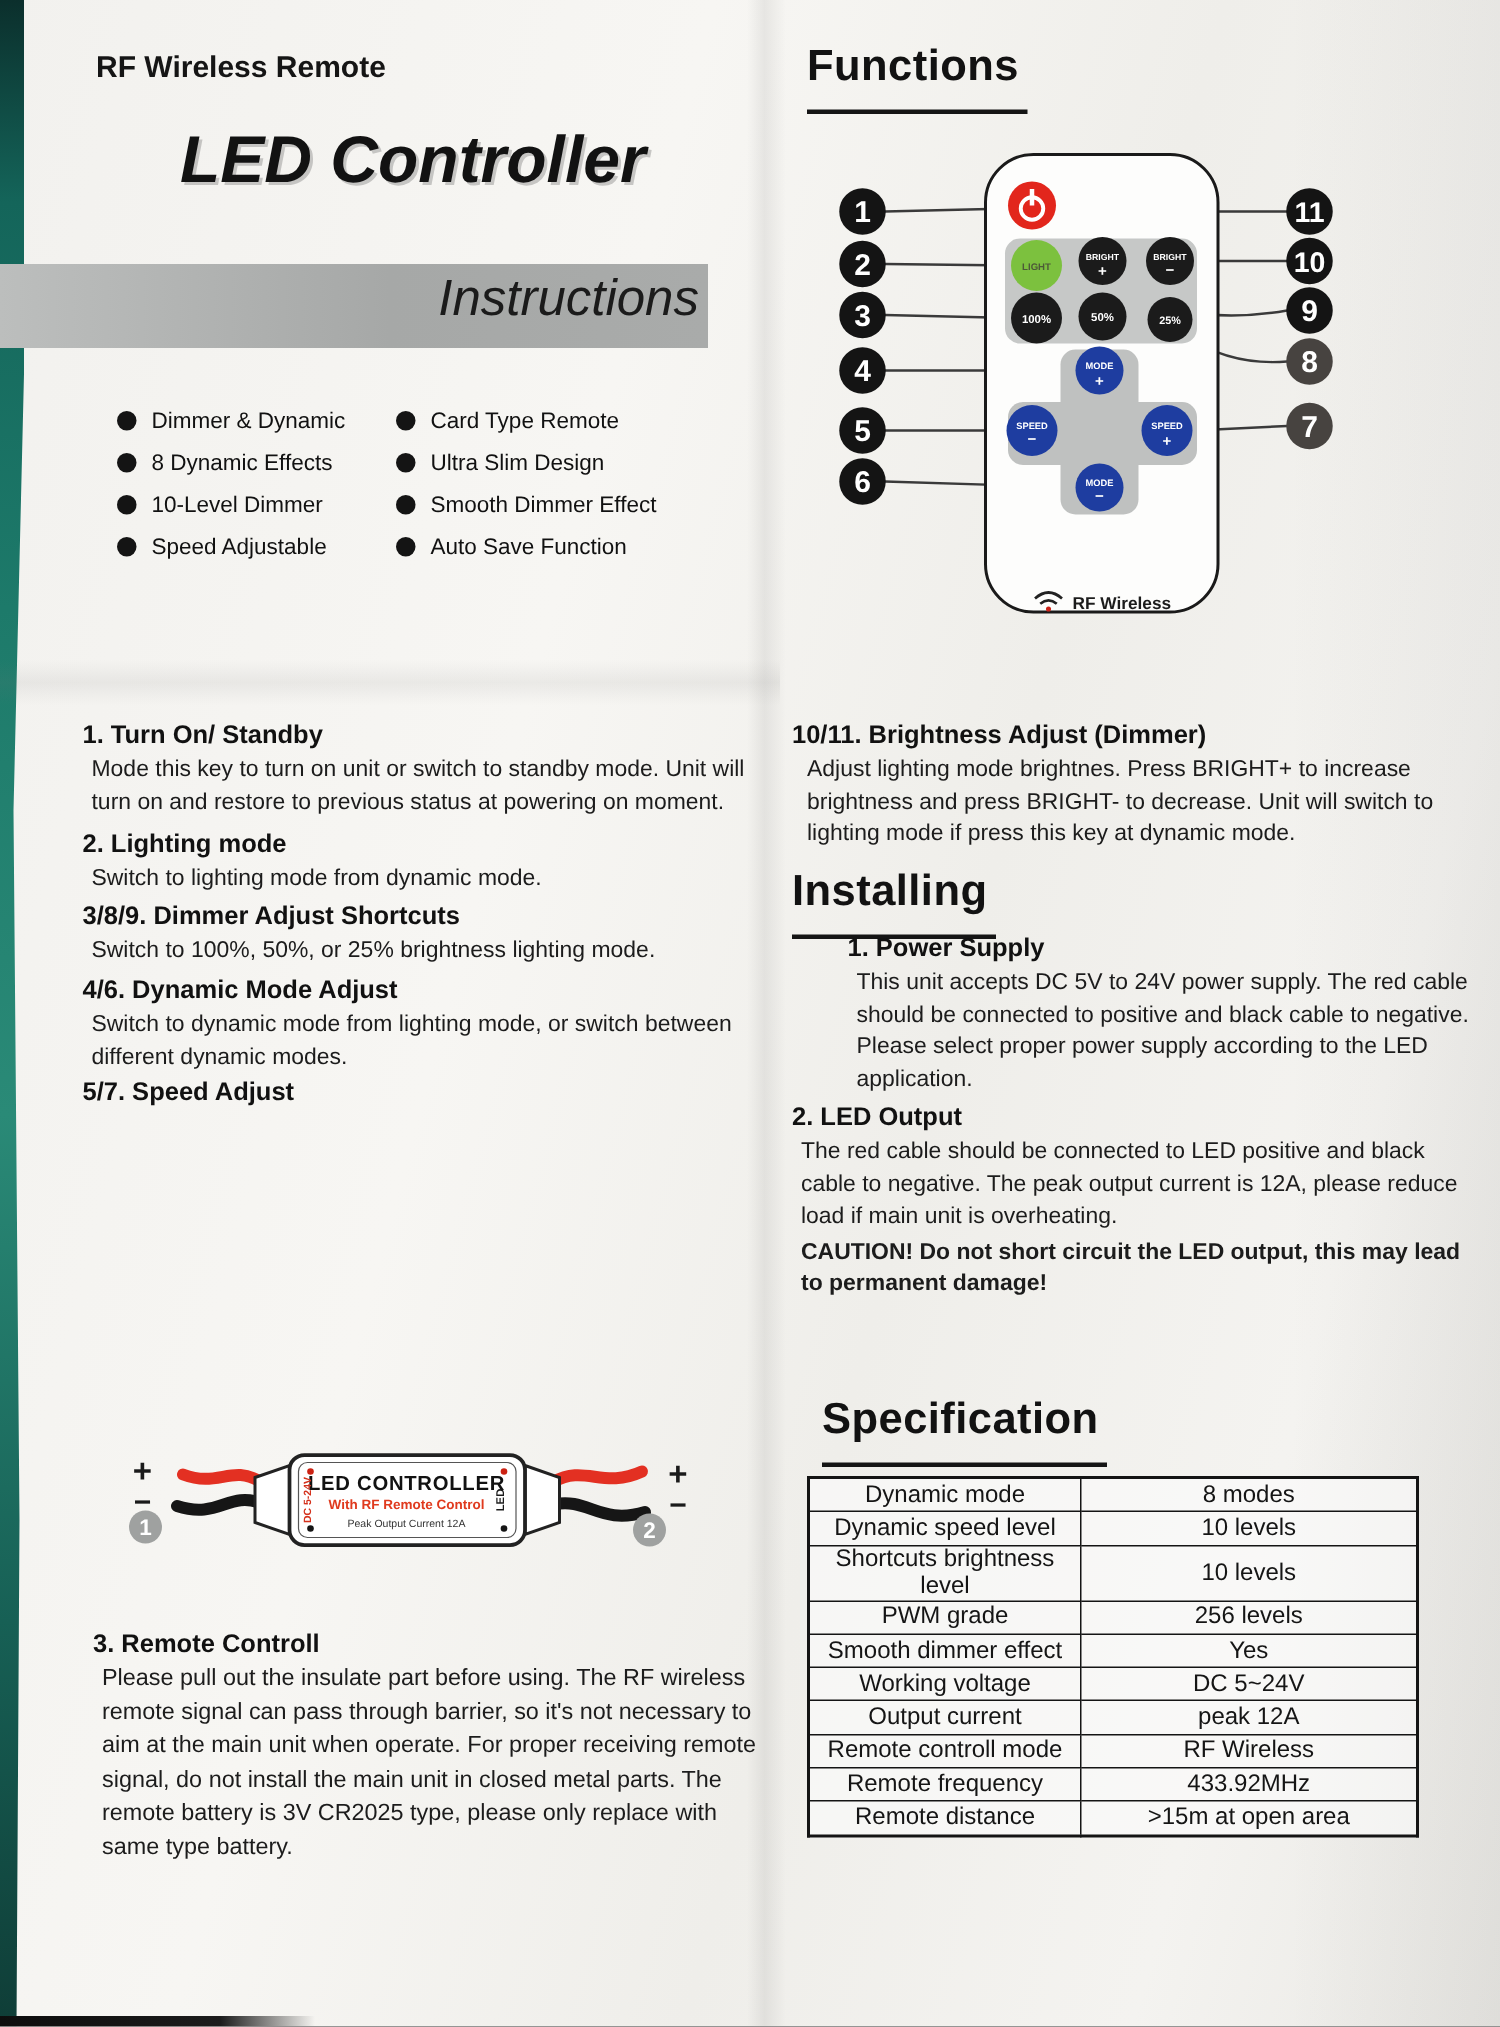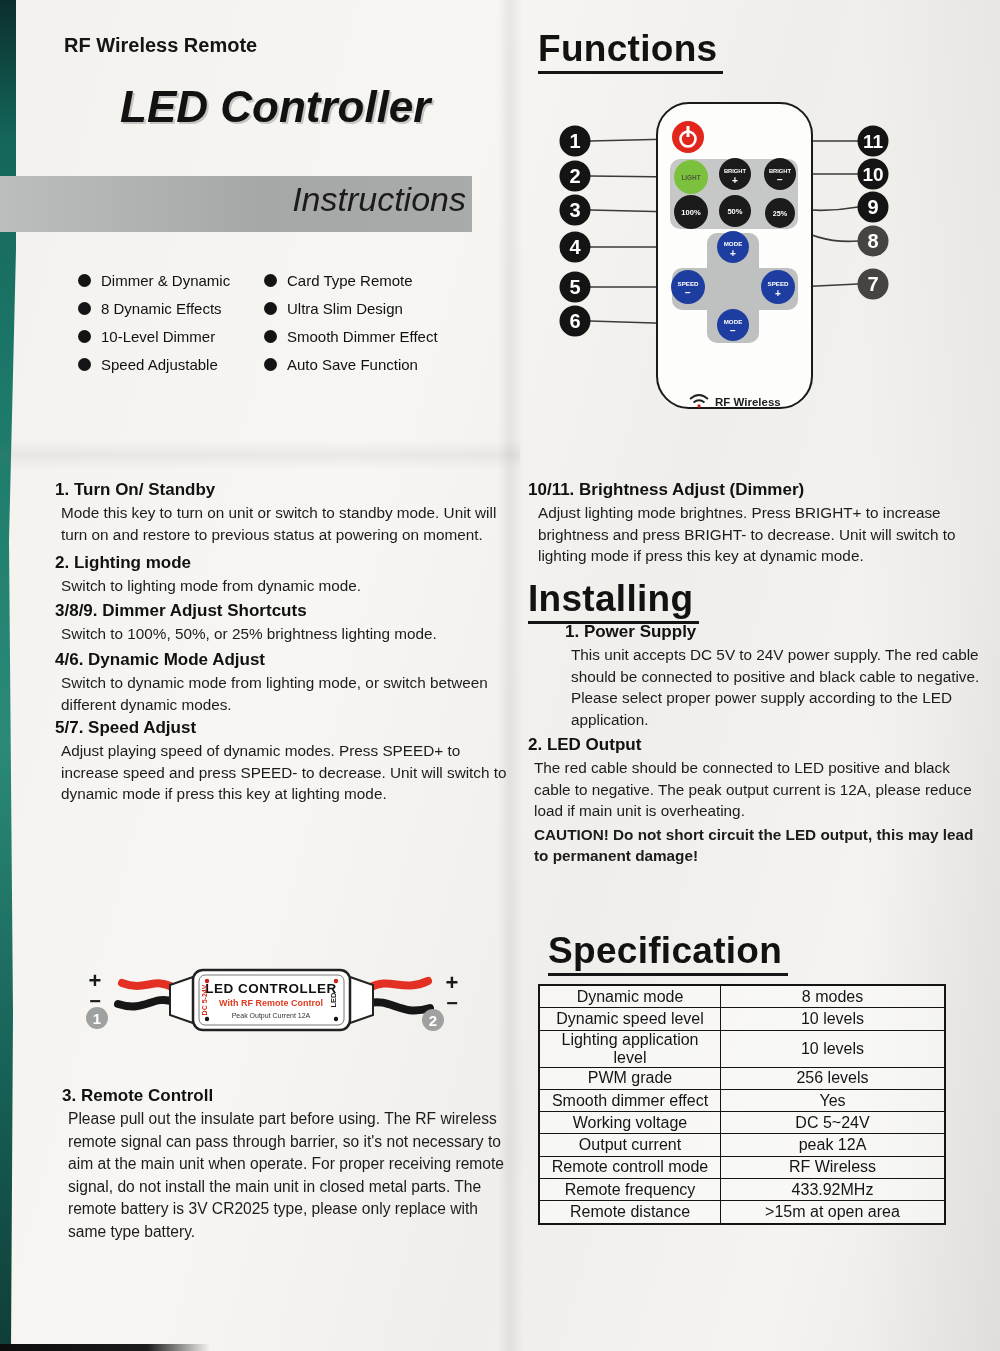--- a/index.html
+++ b/index.html
@@ -28,22 +28,22 @@
   .instructions{position:absolute;right:6px;top:4px;font-size:34px;font-style:italic;color:#1b1b1b;}
 
   
   .features{left:78px;top:266px;width:430px;}
   .feat-row{display:flex;height:28px;align-items:center;}
   .feat-cell{display:flex;align-items:center;font-size:15px;color:#111;}
   .feat-cell.c1{width:186px;}
   .dot{width:13px;height:13px;border-radius:50%;background:#141414;margin-right:10px;flex:0 0 auto;}
 
   
-  .big-heading{font-size:37px;font-weight:bold;color:#121212;border-bottom:3px solid #151515;
-               padding:0 6px 1px 0;display:inline-block;letter-spacing:0.3px;}
+  .big-heading{font-size:29px;font-weight:bold;color:#121212;border-bottom:3px solid #151515;
+               padding:0 6px 12px 0;display:inline-block;letter-spacing:0.3px;}
   .fn-head{left:538px;top:28px;}
   .inst-head{left:528px;top:578px;}
   .spec-head{left:548px;top:930px;}
 
   
   .section{color:#1c1c1c;}
   .section h3{margin:0;font-size:17px;font-weight:bold;color:#111;}
   .section .body{margin:2px 0 0 6px;font-size:15.3px;line-height:21.5px;}
   .caution{font-weight:bold;}
 
@@ -247,21 +247,20 @@
   <div class="abs section" style="left:55px;top:601px;width:455px;">
     <h3>3/8/9. Dimmer Adjust Shortcuts</h3>
     <div class="body">Switch to 100%, 50%, or 25%  brightness lighting mode.</div>
   </div>
   <div class="abs section" style="left:55px;top:650px;width:440px;">
     <h3>4/6. Dynamic Mode Adjust</h3>
     <div class="body">Switch to dynamic mode from lighting mode, or switch between different dynamic modes.</div>
   </div>
   <div class="abs section" style="left:55px;top:718px;width:455px;">
     <h3>5/7. Speed Adjust</h3>
-    <div class="body">Adjust playing speed of dynamic modes. Press SPEED+ to increase speed and press SPEED- to decrease. Unit will switch to dynamic mode if press this key at lighting mode.</div>
   </div>
 
   <div class="abs section" style="left:528px;top:480px;width:448px;">
     <h3>10/11. Brightness Adjust (Dimmer)</h3>
     <div class="body" style="margin-left:10px;">Adjust lighting mode brightnes. Press BRIGHT+ to increase brightness and press BRIGHT- to decrease. Unit will switch to lighting mode if press this key at dynamic mode.</div>
   </div>
 
   <div class="abs inst-head">
     <span class="big-heading">Installing</span>
   </div>
@@ -336,21 +335,21 @@
       <tbody>
         <tr>
             <td class="n">Dynamic mode</td>
             <td class="v">8 modes</td>
           </tr>
         <tr>
             <td class="n">Dynamic speed level</td>
             <td class="v">10 levels</td>
           </tr>
         <tr>
-            <td class="n">Lighting application level</td>
+            <td class="n">Shortcuts brightness level</td>
             <td class="v">10 levels</td>
           </tr>
         <tr>
             <td class="n">PWM grade</td>
             <td class="v">256 levels</td>
           </tr>
         <tr>
             <td class="n">Smooth dimmer effect</td>
             <td class="v">Yes</td>
           </tr>

